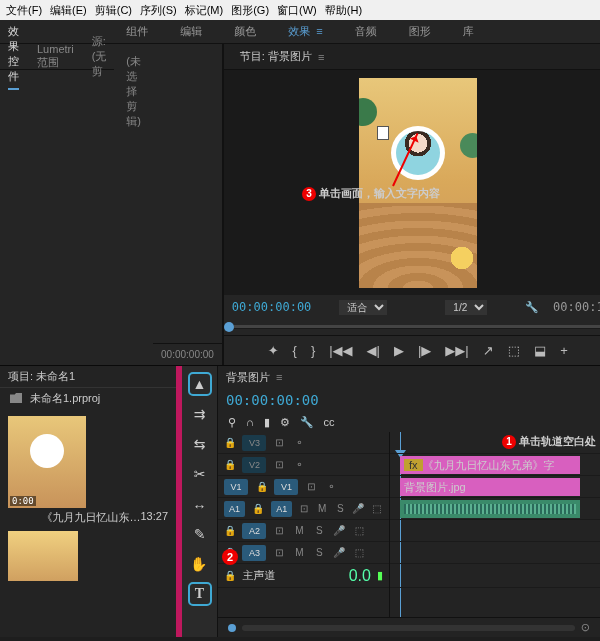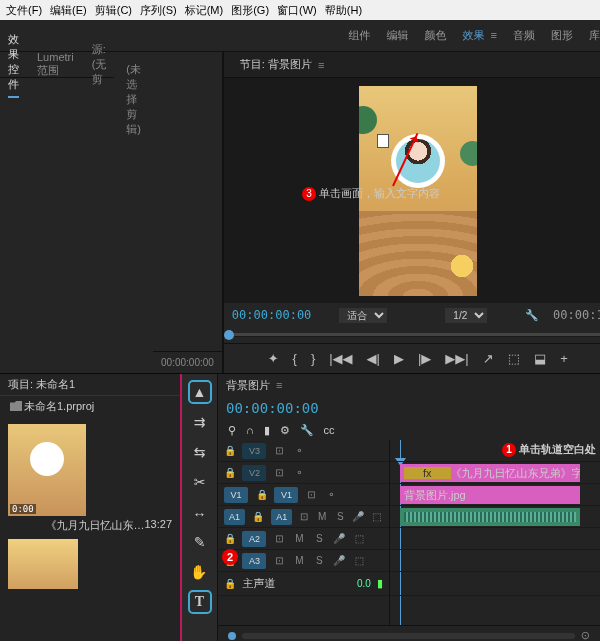--- a/index.html
+++ b/index.html
@@ -1,19 +1,19 @@
 <!DOCTYPE html>
 <html><head>
 <meta charset="utf-8">
 <style>
 *{margin:0;padding:0;box-sizing:border-box;font-family:"Microsoft YaHei",sans-serif;font-size:11px;color:#ccc}
 body{background:#1e1e1e;width:600px;height:641px;overflow:hidden;position:relative}
 .menubar{background:#f0f0f0;height:20px;display:flex;align-items:center;padding:0 6px;gap:8px}
 .menubar span{color:#000;cursor:pointer}
-.tabbar{background:#252525;height:32px;display:flex;align-items:center;justify-content:flex-end;gap:16px;border-bottom:1px solid #111}
+.tabbar{background:#252525;height:24px;display:flex;align-items:center;justify-content:center;gap:32px;border-bottom:1px solid #111}
 .tabbar span{color:#999}
 .tabbar .active{color:#5a9fd4}
 .tabbar .active::after{content:"≡";margin-left:6px;color:#5a9fd4}
 .row1{display:flex;height:322px;border-bottom:1px solid #0a0a0a}
 .left-panel{width:245px;background:#252525;border-right:2px solid #111;display:flex;flex-direction:row}
 .panel-tabs{height:26px;display:flex;align-items:center;padding:0 8px;gap:18px;border-bottom:1px solid #111}
 .panel-tabs .tab{color:#888}
 .panel-tabs .tab.active{color:#ddd;border-bottom:2px solid #5a9fd4;padding-bottom:4px}
 .no-clip{padding:10px 12px;color:#888}
 .left-panel .footer{margin-top:auto;height:22px;border-top:1px solid #111;display:flex;align-items:center;padding:0 8px;color:#888;font-size:10px}
@@ -21,38 +21,38 @@
 .prog-header{height:26px;display:flex;align-items:center;padding:0 16px;border-bottom:1px solid #111;color:#ccc}
 .monitor{flex:1;display:flex;align-items:center;justify-content:center;background:#1a1a1a;position:relative}
 .canvas{width:118px;height:210px;background:linear-gradient(180deg,#e8c77a 0%,#d9a85a 50%,#c8935a 100%);position:relative;overflow:hidden}
 .canvas .circle{position:absolute;top:48px;left:50%;transform:translateX(-50%);width:54px;height:54px;border-radius:50%;background:#fff;display:flex;align-items:center;justify-content:center}
 .canvas .kid{width:44px;height:44px;border-radius:50%;background:radial-gradient(circle at 50% 28%,#f4d9c9 0 24%,#3a2a22 24% 34%,transparent 34%),linear-gradient(#8fd4e0,#8fd4e0)}
 .canvas .tree1{position:absolute;left:-10px;top:20px;width:28px;height:28px;background:#3a7a4a;border-radius:50%}
 .canvas .tree2{position:absolute;right:-8px;top:55px;width:25px;height:25px;background:#4a8a5a;border-radius:50%}
 .canvas .flower{position:absolute;right:-5px;bottom:10px;width:40px;height:40px;background:radial-gradient(circle,#f5d060 40%,transparent 40%);border-radius:50%}
 .canvas .hills{position:absolute;bottom:0;left:0;right:0;height:85px;background:repeating-radial-gradient(ellipse 60px 30px at 50% 100%,#c8935a 0 15px,#b8834a 15px 30px)}
 .canvas .cursor{position:absolute;top:48px;left:18px;width:12px;height:14px;border:1px solid #555;background:#fff}
-.anno3{position:absolute;top:186px;left:302px;color:#f00;font-weight:normal;white-space:nowrap}
+.anno3{position:absolute;top:186px;left:302px;color:#f00;font-weight:bold;white-space:nowrap}
 .anno3 .num{display:inline-block;width:14px;height:14px;border-radius:50%;background:#e00;color:#fff;text-align:center;line-height:14px;font-size:10px}
 .arrow3{position:absolute;top:128px;left:392px;width:2px;height:58px;background:#e00;transform:rotate(25deg);transform-origin:bottom}
 .arrow3::before{content:"";position:absolute;top:-2px;left:-4px;border:5px solid transparent;border-bottom-color:#e00}
 .tc-bar{height:24px;display:flex;align-items:center;padding:0 8px;gap:14px;background:#252525}
 .tc{color:#3fa9d4;font-family:monospace;font-size:12px}
 .tc-bar select{background:#333;border:none;color:#ccc;font-size:10px;padding:1px 4px}
 .tc-bar .spacer{flex:1}
 .tc-bar .wrench{color:#888}
 .scrub{height:16px;background:#252525;position:relative;padding:0 10px}
 .scrub .track{height:4px;background:#444;margin-top:6px;position:relative}
 .scrub .dot{position:absolute;left:0;top:3px;width:10px;height:10px;border-radius:50%;background:#5a9fd4}
 .transport{height:30px;display:flex;align-items:center;justify-content:center;gap:14px;background:#252525;border-top:1px solid #111}
 .transport span{color:#bbb;cursor:pointer;font-size:13px}
 .row2{display:flex;height:271px}
-.proj-panel{width:182px;background:#232323;border-right:2px solid #be185d;display:flex;flex-direction:column}
+.proj-panel{width:182px;background:#232323;border-right:6px solid #be185d;display:flex;flex-direction:column}
 .proj-header{height:22px;display:flex;align-items:center;padding:0 8px;border-bottom:1px solid #333}
-.proj-sub{height:20px;display:flex;align-items:center;padding:0 10px;color:#888;gap:2px}
+.proj-sub{height:20px;display:flex;align-items:center;padding:0 10px;color:#888;gap:8px}
 .proj-sub .folder{width:12px;height:10px;background:#888;clip-path:polygon(0 15%,40% 15%,50% 0,100% 0,100% 100%,0 100%)}
 .bins{flex:1;padding:8px;display:flex;flex-direction:column;gap:4px;overflow:hidden}
 .thumb-card{display:flex;align-items:flex-end;gap:8px}
 .thumb{width:78px;height:92px;background:linear-gradient(180deg,#e8c77a,#c8935a);position:relative}
 .thumb .tc2{position:absolute;bottom:2px;left:2px;font-family:monospace;font-size:9px;color:#fff;background:rgba(0,0,0,.5);padding:0 2px}
 .thumb .mini-circle{position:absolute;top:18px;left:50%;transform:translateX(-50%);width:34px;height:34px;border-radius:50%;background:#fff}
 .thumb-label{display:flex;justify-content:flex-end;padding:2px 0;color:#aaa;font-size:10px}
 .thumb2{width:70px;height:50px;background:linear-gradient(180deg,#f0d080,#d0a060)}
 .tool-col{width:36px;background:#2a2a2a;border-right:1px solid #111;display:flex;flex-direction:column;align-items:center;padding-top:8px;gap:10px}
 .tool{width:20px;height:20px;display:flex;align-items:center;justify-content:center;color:#ccc;cursor:pointer;font-size:14px}
@@ -66,30 +66,30 @@
 .tl-icons{height:20px;display:flex;align-items:center;gap:10px;padding:0 10px;color:#5a9fd4;font-size:11px}
 .tl-body{flex:1;display:flex;position:relative}
 .track-heads{width:172px;display:flex;flex-direction:column;border-right:1px solid #111}
 .ruler-gap{height:26px;border-bottom:1px solid #111;display:flex;align-items:center;color:#666;padding-left:100px;font-size:10px}
 .track{height:22px;display:flex;align-items:center;border-bottom:1px solid #1a1a1a;gap:6px;padding:0 6px}
 .track .lock{color:#888;font-size:10px}
 .track .tag{width:24px;height:16px;background:#2a5a7a;color:#ddd;display:flex;align-items:center;justify-content:center;font-size:9px;border-radius:2px}
 .track .tag.dim{background:#1a3a4a;color:#888}
 .track .eye,.track .m,.track .s,.track .mic,.track .wf{color:#888;font-size:10px;width:14px;text-align:center}
 .track.master{height:24px}
-.track.master .meter{color:#5fa;font-size:10px}
+.track.master .meter{color:#5fa;font-size:16px}
 .clips-area{flex:1;position:relative;overflow:hidden}
 .time-ruler{height:26px;border-bottom:1px solid #111;position:relative;background:#232323}
 .time-ruler .tick{position:absolute;top:6px;color:#5a9fd4;font-size:9px;font-family:monospace}
 .playhead{position:absolute;top:0;bottom:0;left:10px;width:1px;background:#5a9fd4}
 .playhead::before{content:"";position:absolute;top:18px;left:-5px;width:11px;height:8px;background:#5a9fd4;clip-path:polygon(0 0,100% 0,50% 100%)}
 .clip-row{height:22px;border-bottom:1px solid #1a1a1a;position:relative}
 .clip{position:absolute;top:2px;height:18px;display:flex;align-items:center;padding:0 4px;font-size:10px;overflow:hidden;white-space:nowrap}
 .clip.v2{left:10px;width:180px;background:#d85fbf;color:#222}
-.clip.v2 .fx{background:#c0a030;padding:0 19px;margin-right:0;color:#333}
+.clip.v2 .fx{background:#c0a030;padding:0 5px;margin-right:0;color:#333}
 .clip.v1{left:10px;width:180px;background:#d85fbf;color:#222}
 .clip.a1{left:10px;width:180px;background:#3a8a6a}
 .clip.a1 .wave{width:100%;height:10px;background:repeating-linear-gradient(90deg,#2a6a5a 0 2px,#5ab090 2px 4px)}
 .tl-bottom{height:20px;border-top:1px solid #111;display:flex;align-items:center;padding:0 10px;gap:6px}
 .tl-bottom .dot{width:8px;height:8px;border-radius:50%;background:#5a9fd4}
 .tl-bottom .bar{flex:1;height:6px;background:#333;border-radius:3px}
 .anno1{position:absolute;top:2px;right:4px;color:#e00;font-weight:bold;white-space:nowrap}
 .anno1 .num{display:inline-block;width:14px;height:14px;border-radius:50%;background:#e00;color:#fff;text-align:center;line-height:14px;font-size:10px}
 </style>
 </head>

